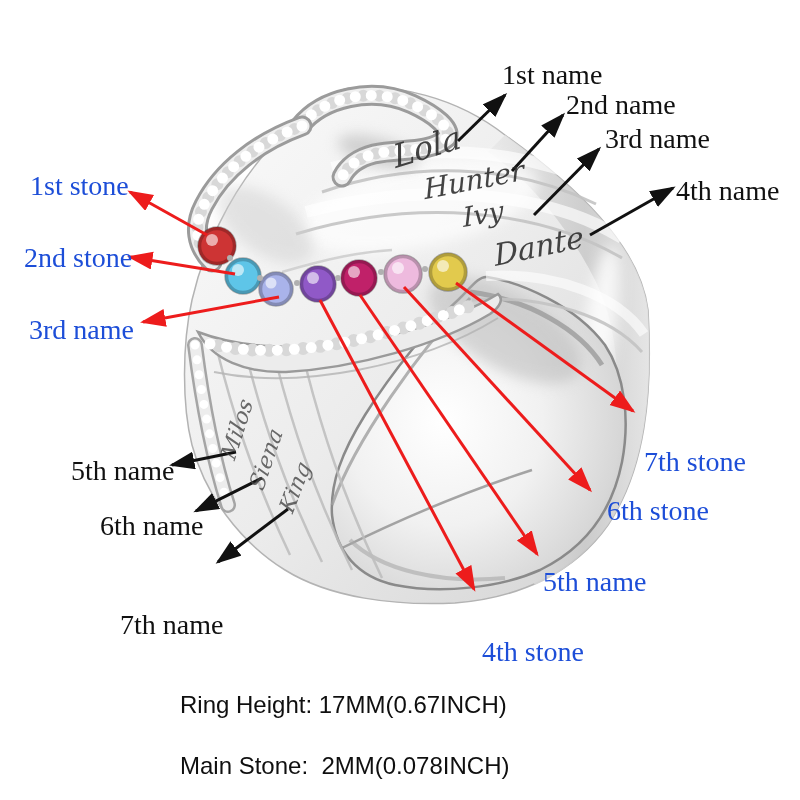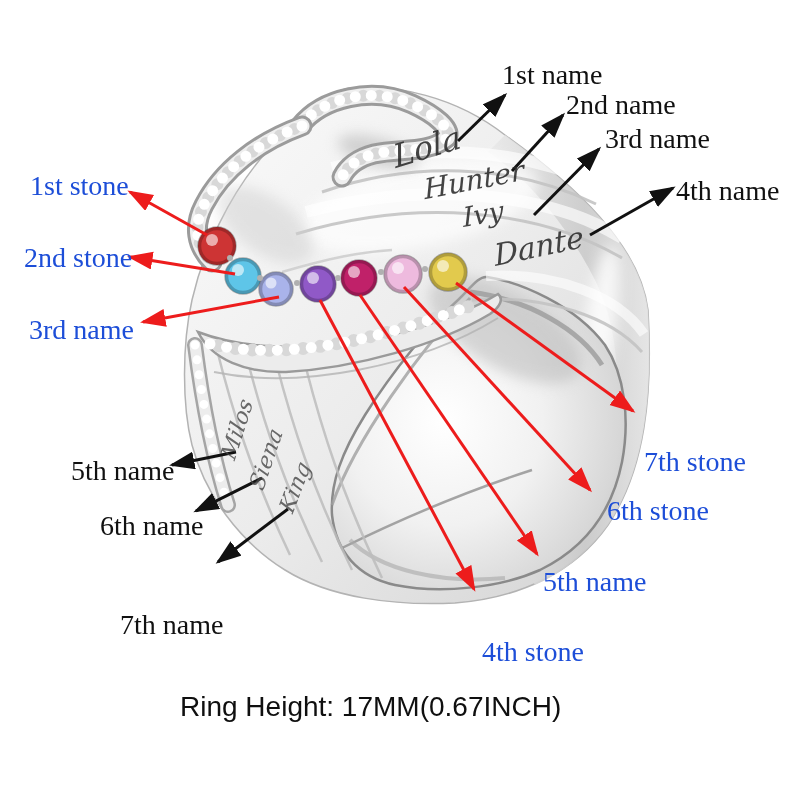--- a/index.html
+++ b/index.html
@@ -4,21 +4,21 @@
 <style>
   html,body{margin:0;padding:0;background:#fff;}
   .stage{position:relative;width:800px;height:800px;background:#ffffff;overflow:hidden;
          font-family:"Liberation Sans",sans-serif;}
   .stage svg{position:absolute;left:0;top:0;}
   .lbl{position:absolute;font-size:28px;line-height:1.05;color:#111;white-space:nowrap;font-family:Liberation Serif, serif;}
   .lbl.red{color:#1d4ed8;}
   .eng{position:absolute;font-family:"DejaVu Serif",serif;font-style:italic;color:#2b2b2b;
        white-space:nowrap;opacity:.88;}
   .eng.side{color:#474747;opacity:.8;}
-  .spec{position:absolute;left:180px;font-size:28px;color:#0f0f0f;white-space:pre;}
+  .spec{position:absolute;left:180px;font-size:24px;color:#0f0f0f;white-space:pre;}
 </style>
 </head>
 <body>
 
 <div class="stage">
 
 <svg width="800" height="800" viewBox="0 0 800 800">
   <defs>
     <linearGradient id="metalFace" x1="0" y1="0" x2="1" y2="1">
       <stop offset="0" stop-color="#fbfbfb"></stop>
@@ -204,14 +204,15 @@
 
 <div class="lbl red" style="left:30px;top:171px;">1st stone</div>
 <div class="lbl red" style="left:24px;top:243px;">2nd stone</div>
 <div class="lbl red" style="left:29px;top:315px;">3rd name</div>
 <div class="lbl red" style="left:482px;top:637px;">4th stone</div>
 <div class="lbl red" style="left:543px;top:567px;">5th name</div>
 <div class="lbl red" style="left:607px;top:496px;">6th stone</div>
 <div class="lbl red" style="left:644px;top:414px;margin-top:33px;">7th stone</div>
 
 <div class="spec" style="top:691px;">Ring Height: 17MM(0.67INCH)</div>
+<div class="spec" style="top:752px;">Main Stone:  2MM(0.078INCH)</div>
 
 </div>
 
 </body></html>

